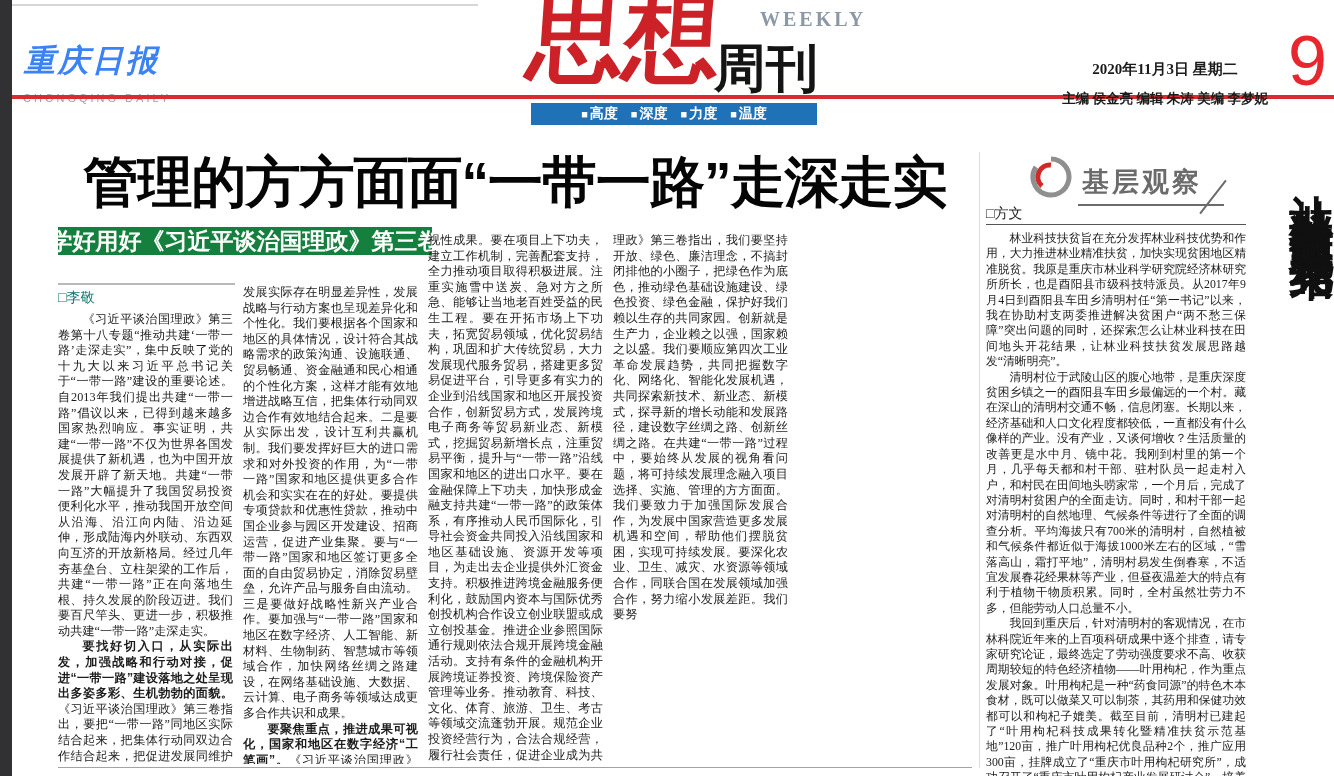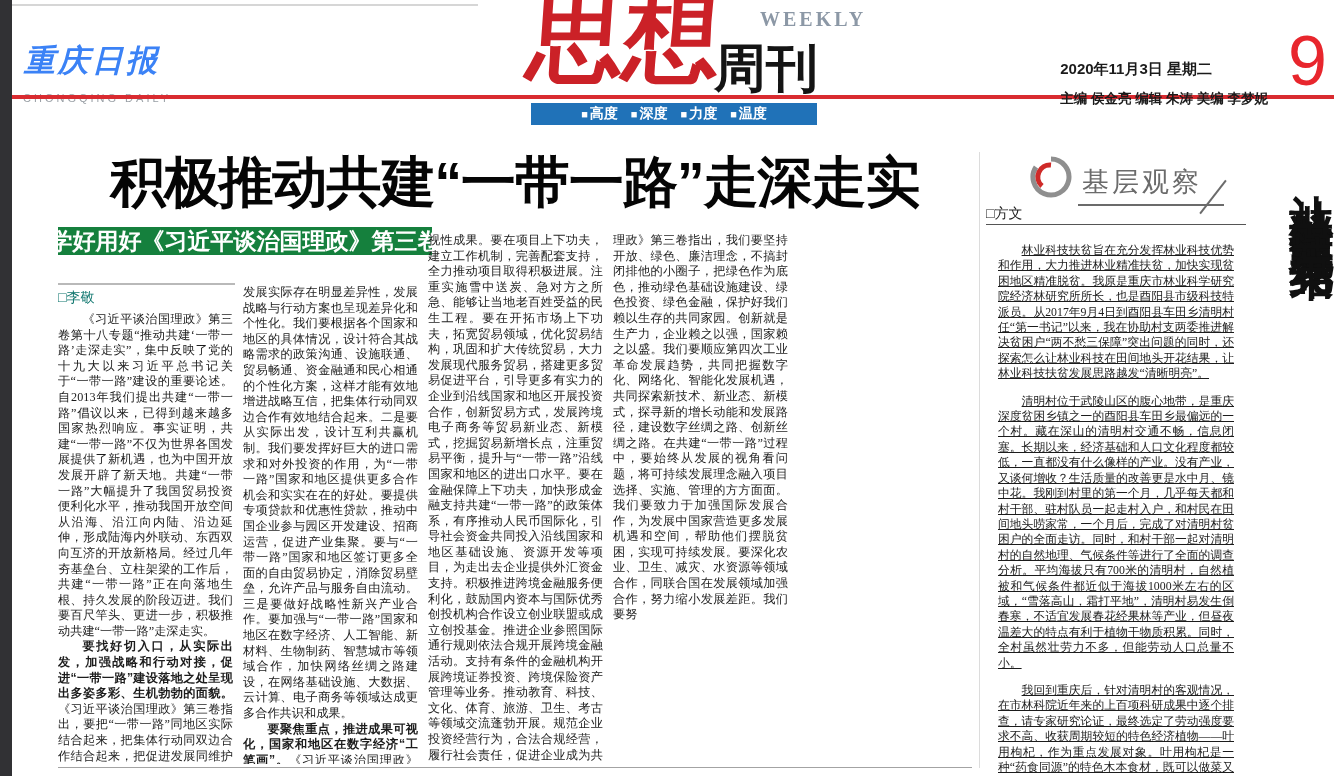--- a/index.html
+++ b/index.html
@@ -27,21 +27,21 @@
   .mast-sub{left:714px;top:34px;font-size:52px;font-weight:900;color:#141414;
             font-family:"Liberation Sans",sans-serif;}
   .red-rule{left:12px;top:95px;width:1322px;height:4px;background:#d92b30;}
   .tag-bar{left:531px;top:103px;width:286px;height:22px;background:#2072b8;
            display:flex;align-items:center;justify-content:center;gap:13px;
            font-family:"Liberation Sans",sans-serif;}
   .tag{color:#ffffff;font-size:14px;font-weight:bold;display:flex;align-items:center;gap:2px;}
   .tag .bullet{font-size:11px;}
 
   
-  .dateline{right:66px;top:60px;text-align:left;font-family:Liberation Sans, sans-serif;
+  .dateline{right:66px;top:60px;text-align:center;font-family:Liberation Serif, serif;
             color:#1b1b1b;}
   .dateline .d1{font-size:15px;font-weight:bold;}
   .dateline .d2{font-size:13.5px;font-weight:bold;margin-top:11px;}
   .page-no{left:1288px;top:26px;font-size:70px;color:#e8262d;
            font-family:"Liberation Sans",sans-serif;line-height:1;}
 
   
   .headline{left:58px;top:146px;width:914px;text-align:center;font-size:55px;
             font-weight:900;color:#050505;letter-spacing:-1px;
             font-family:"Liberation Sans",sans-serif;white-space:nowrap;}
@@ -62,30 +62,30 @@
   p.bp{margin:0;}
   p.ind{text-indent:2em;}
   .b{font-family:"Liberation Sans",sans-serif;font-weight:bold;}
   .bottom-rule{left:58px;top:767px;width:914px;height:1px;background:#a3a3a3;}
 
   
   .v-divider{left:979px;top:152px;width:1px;height:616px;background:#dcdcdc;}
 
   
   .obs-logo-icon{left:1030px;top:156px;width:42px;height:42px;}
-  .obs-label{left:1082px;top:164px;font-size:27px;font-weight:normal;color:#6b6b6b;
+  .obs-label{left:1082px;top:164px;font-size:27px;font-weight:bold;color:#6b6b6b;
              letter-spacing:3px;font-family:"Liberation Sans",sans-serif;}
   .obs-underline{left:1078px;top:204px;width:146px;height:2px;background:#6b6b6b;}
   .obs-slash{left:1212px;top:176px;width:2px;height:42px;background:#6b6b6b;
              transform:rotate(38deg);}
   .obs-author{left:986px;top:205px;font-size:14px;color:#222;text-align:right;}
   .obs-rule{left:986px;top:224px;width:260px;height:1px;background:#555;}
   .obs-text{left:986px;top:231px;width:260px;height:545px;font-size:11.8px;
             line-height:15.4px;color:#1c1c1c;text-align:justify;overflow:hidden;}
-  .obs-text p.bp{margin:12px;text-indent:2em;text-decoration:underline;}
+  .obs-text p.bp{margin:0;text-indent:2em;}
 
   
   .v-headline{left:1252px;top:160px;width:82px;height:616px;overflow:hidden;
               writing-mode:vertical-rl;font-size:44px;font-weight:900;color:#101010;
               letter-spacing:5px;font-family:"Liberation Sans",sans-serif;line-height:1.0;}
 </style>
 </head>
 <body>
 
 <div class="abs left-strip"></div>
@@ -116,21 +116,21 @@
       <span>温度</span>
     </span>
   </div>
 
 <div class="abs dateline">
   <div class="d1">2020年11月3日  星期二</div>
   <div class="d2">主编 侯金亮  编辑 朱涛  美编 李梦妮</div>
 </div>
 <div class="abs page-no">9</div>
 
-<div class="abs headline">积极推动共建“一带一路”走深走实</div>
+<div class="abs headline">管理的方方面面“一带一路”走深走实</div>
 <div class="abs kicker">学好用好《习近平谈治国理政》第三卷</div>
 <div class="abs author-rule"></div>
 <div class="abs m-author">□李敬</div>
 
 <div class="abs mcol mcol-0">
     <p class="bp ind"><span>《习近平谈治国理政》第三卷第十八专题“推动共建‘一带一路’走深走实”，集中反映了党的十九大以来习近平总书记关于“一带一路”建设的重要论述。自2013年我们提出共建“一带一路”倡议以来，已得到越来越多国家热烈响应。事实证明，共建“一带一路”不仅为世界各国发展提供了新机遇，也为中国开放发展开辟了新天地。共建“一带一路”大幅提升了我国贸易投资便利化水平，推动我国开放空间从沿海、沿江向内陆、沿边延伸，形成陆海内外联动、东西双向互济的开放新格局。经过几年夯基垒台、立柱架梁的工作后，共建“一带一路”正在向落地生根、持久发展的阶段迈进。我们要百尺竿头、更进一步，积极推动共建“一带一路”走深走实。</span></p>
     <p class="bp ind"><span class="b">要找好切入口，从实际出发，加强战略和行动对接，促进“一带一路”建设落地之处呈现出多姿多彩、生机勃勃的面貌。</span><span>《习近平谈治国理政》第三卷指出，要把“一带一路”同地区实际结合起来，把集体行动同双边合作结合起来，把促进发展同维护和平结合起来，优势互补，合作共赢，造福地区人民和世界人民。一是加强与各个国家和地区的战略和行动对接。目前，已有100多个国家和地区同中国签署了共建“一带一路”合作协议。这些国家的发展阶段、面临环境与</span></p>
   </div>
 <div class="abs mcol mcol-1">
     <p class="bp"><span>发展实际存在明显差异性，发展战略与行动方案也呈现差异化和个性化。我们要根据各个国家和地区的具体情况，设计符合其战略需求的政策沟通、设施联通、贸易畅通、资金融通和民心相通的个性化方案，这样才能有效地增进战略互信，把集体行动同双边合作有效地结合起来。二是要从实际出发，设计互利共赢机制。我们要发挥好巨大的进口需求和对外投资的作用，为“一带一路”国家和地区提供更多合作机会和实实在在的好处。要提供专项贷款和优惠性贷款，推动中国企业参与园区开发建设、招商运营，促进产业集聚。要与“一带一路”国家和地区签订更多全面的自由贸易协定，消除贸易壁垒，允许产品与服务自由流动。三是要做好战略性新兴产业合作。要加强与“一带一路”国家和地区在数字经济、人工智能、新材料、生物制药、智慧城市等领域合作，加快网络丝绸之路建设，在网络基础设施、大数据、云计算、电子商务等领域达成更多合作共识和成果。</span></p>

